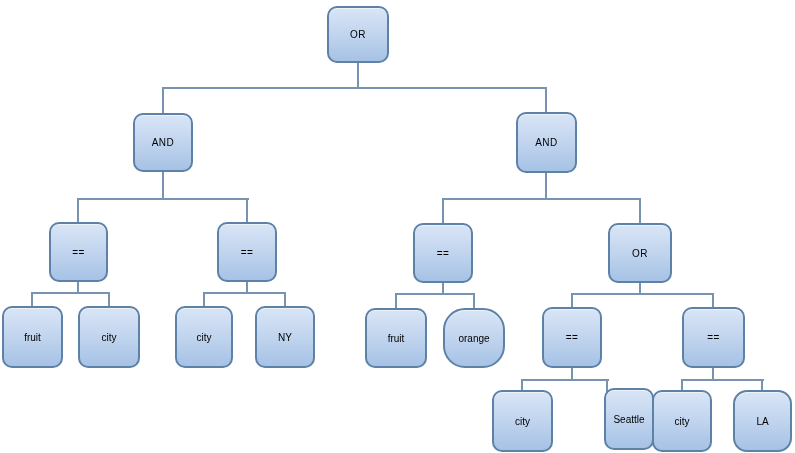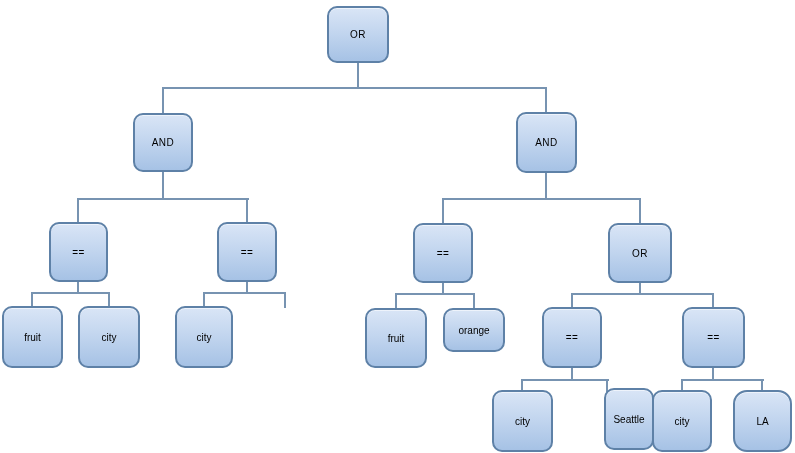--- a/index.html
+++ b/index.html
@@ -93,22 +93,23 @@
   <div class="node op" style="left:327px; top:6px;   width:62px; height:57px;">OR</div>
   <div class="node op" style="left:133px; top:113px; width:60px; height:59px;">AND</div>
   <div class="node op" style="left:516px; top:112px; width:61px; height:61px;">AND</div>
   <div class="node op" style="left:49px;  top:222px; width:59px; height:60px;">==</div>
   <div class="node op" style="left:217px; top:222px; width:60px; height:60px;">==</div>
   <div class="node op" style="left:413px; top:223px; width:60px; height:60px;">==</div>
   <div class="node op" style="left:608px; top:223px; width:64px; height:60px;">OR</div>
   <div class="node" style="left:2px;   top:306px; width:61px; height:62px;">fruit</div>
   <div class="node" style="left:78px;  top:306px; width:62px; height:62px;">city</div>
   <div class="node" style="left:175px; top:306px; width:58px; height:62px;">city</div>
+  <div class="node" style="left:255px; top:306px; width:60px; height:62px;">NY</div>
   <div class="node" style="left:365px; top:308px; width:62px; height:60px;">fruit</div>
-  <div class="node" style="left:443px; top:308px; width:62px; height:44px;">orange</div>
+  <div class="node" style="left:443px; top:308px; width:62px; height:60px;border-radius:22px;">orange</div>
   <div class="node op" style="left:542px; top:307px; width:60px; height:61px;">==</div>
   <div class="node op" style="left:682px; top:307px; width:63px; height:61px;">==</div>
   <div class="node" style="left:492px; top:390px; width:61px; height:62px;">city</div>
   <div class="node" style="left:577px; top:388px; width:50px; height:62px;margin-left:27px;">Seattle</div>
   <div class="node" style="left:652px; top:390px; width:60px; height:62px;">city</div>
   <div class="node" style="left:733px; top:390px; width:59px; height:62px;border-radius:14px;">LA</div>
 
 </div>
 
 </body></html>

